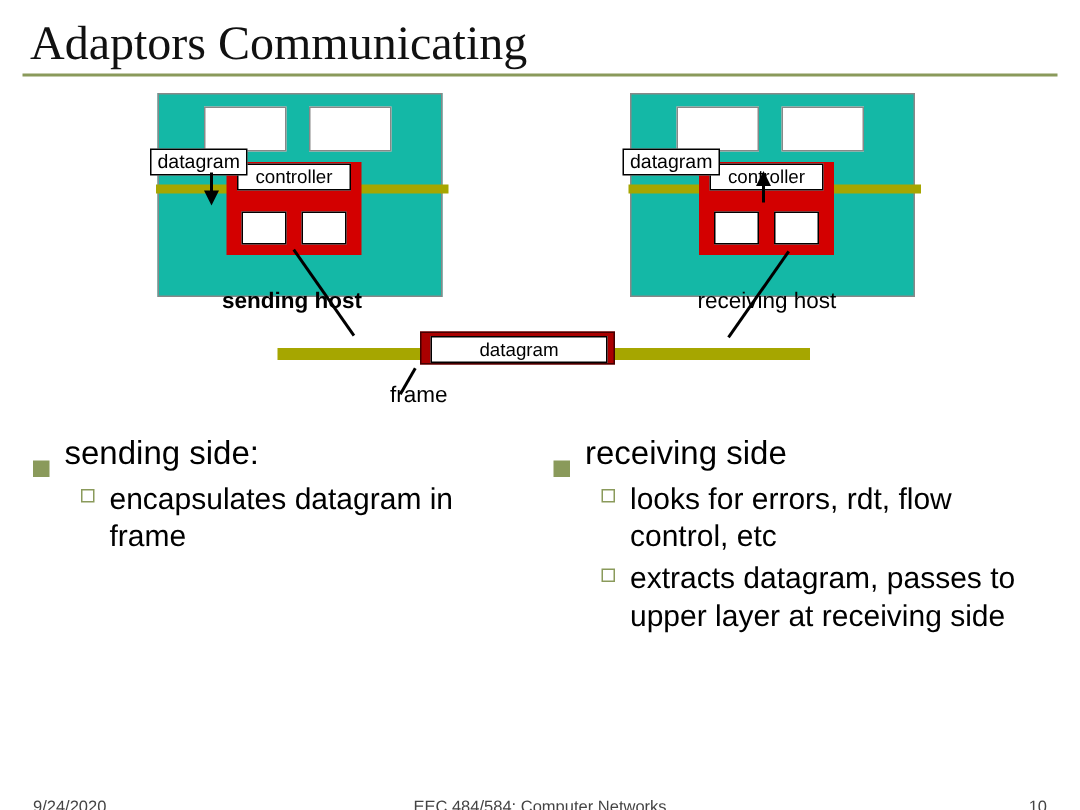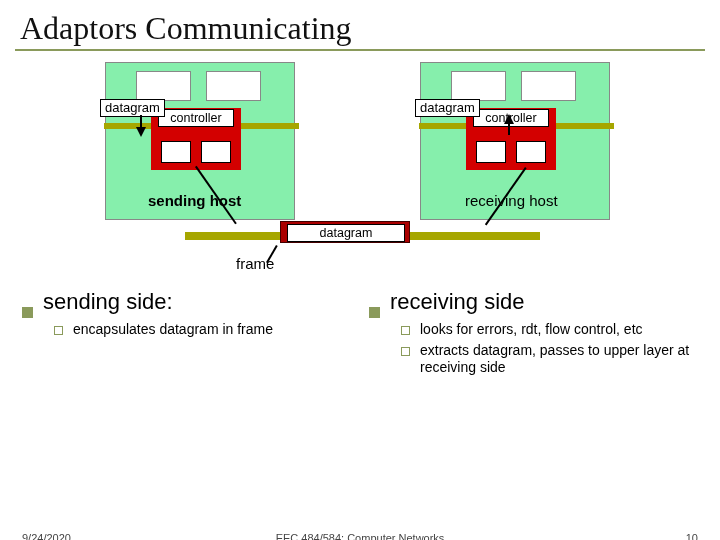--- a/index.html
+++ b/index.html
@@ -24,23 +24,23 @@
     margin: 0 15px 6px 15px;
   }
   .diagram {
     position: relative;
     height: 230px;
     margin: 0 30px;
   }
   .host-box {
     position: absolute;
     width: 190px;
-    height: 158px;
+    height: 136px;
     border: 1.5px solid #888;
-    background: #86efac;
+    background: #14b8a6;
   }
   .host-left { left: 75px; top: 5px; }
   .host-right { left: 390px; top: 5px; }
   .upper-box {
     position: absolute;
     width: 55px;
     height: 30px;
     border: 1.5px solid #888;
     background: #fff;
     top: 8px;
@@ -123,21 +123,21 @@
     height: 18px;
     background: #fff;
     border: 1px solid #000;
     font-size: 12.5px;
     text-align: center;
     line-height: 17px;
   }
   .frame-label {
     position: absolute;
     font-size: 15px;
-    left: 206px;
+    left: 230px;
     top: 198px;
   }
   
   .arrow-down-short {
     position: absolute;
     width: 0; height: 0;
     border-left: 5px solid transparent;
     border-right: 5px solid transparent;
     border-top: 10px solid #000;
   }
@@ -176,21 +176,21 @@
   .sq-l1 {
     width: 11px; height: 11px;
     background: #8a9a5b;
     margin-right: 10px;
     flex-shrink: 0;
     position: relative;
     top: 3px;
   }
   .sub-item {
     display: flex;
-    font-size: 14px;
+    font-size: 20px;
     margin: 3px 0 3px 32px;
     line-height: 1.25;
   }
   .sq-l2 {
     width: 9px; height: 9px;
     border: 1.5px solid #8a9a5b;
     margin-right: 10px;
     flex-shrink: 0;
     position: relative;
     top: 5px;

